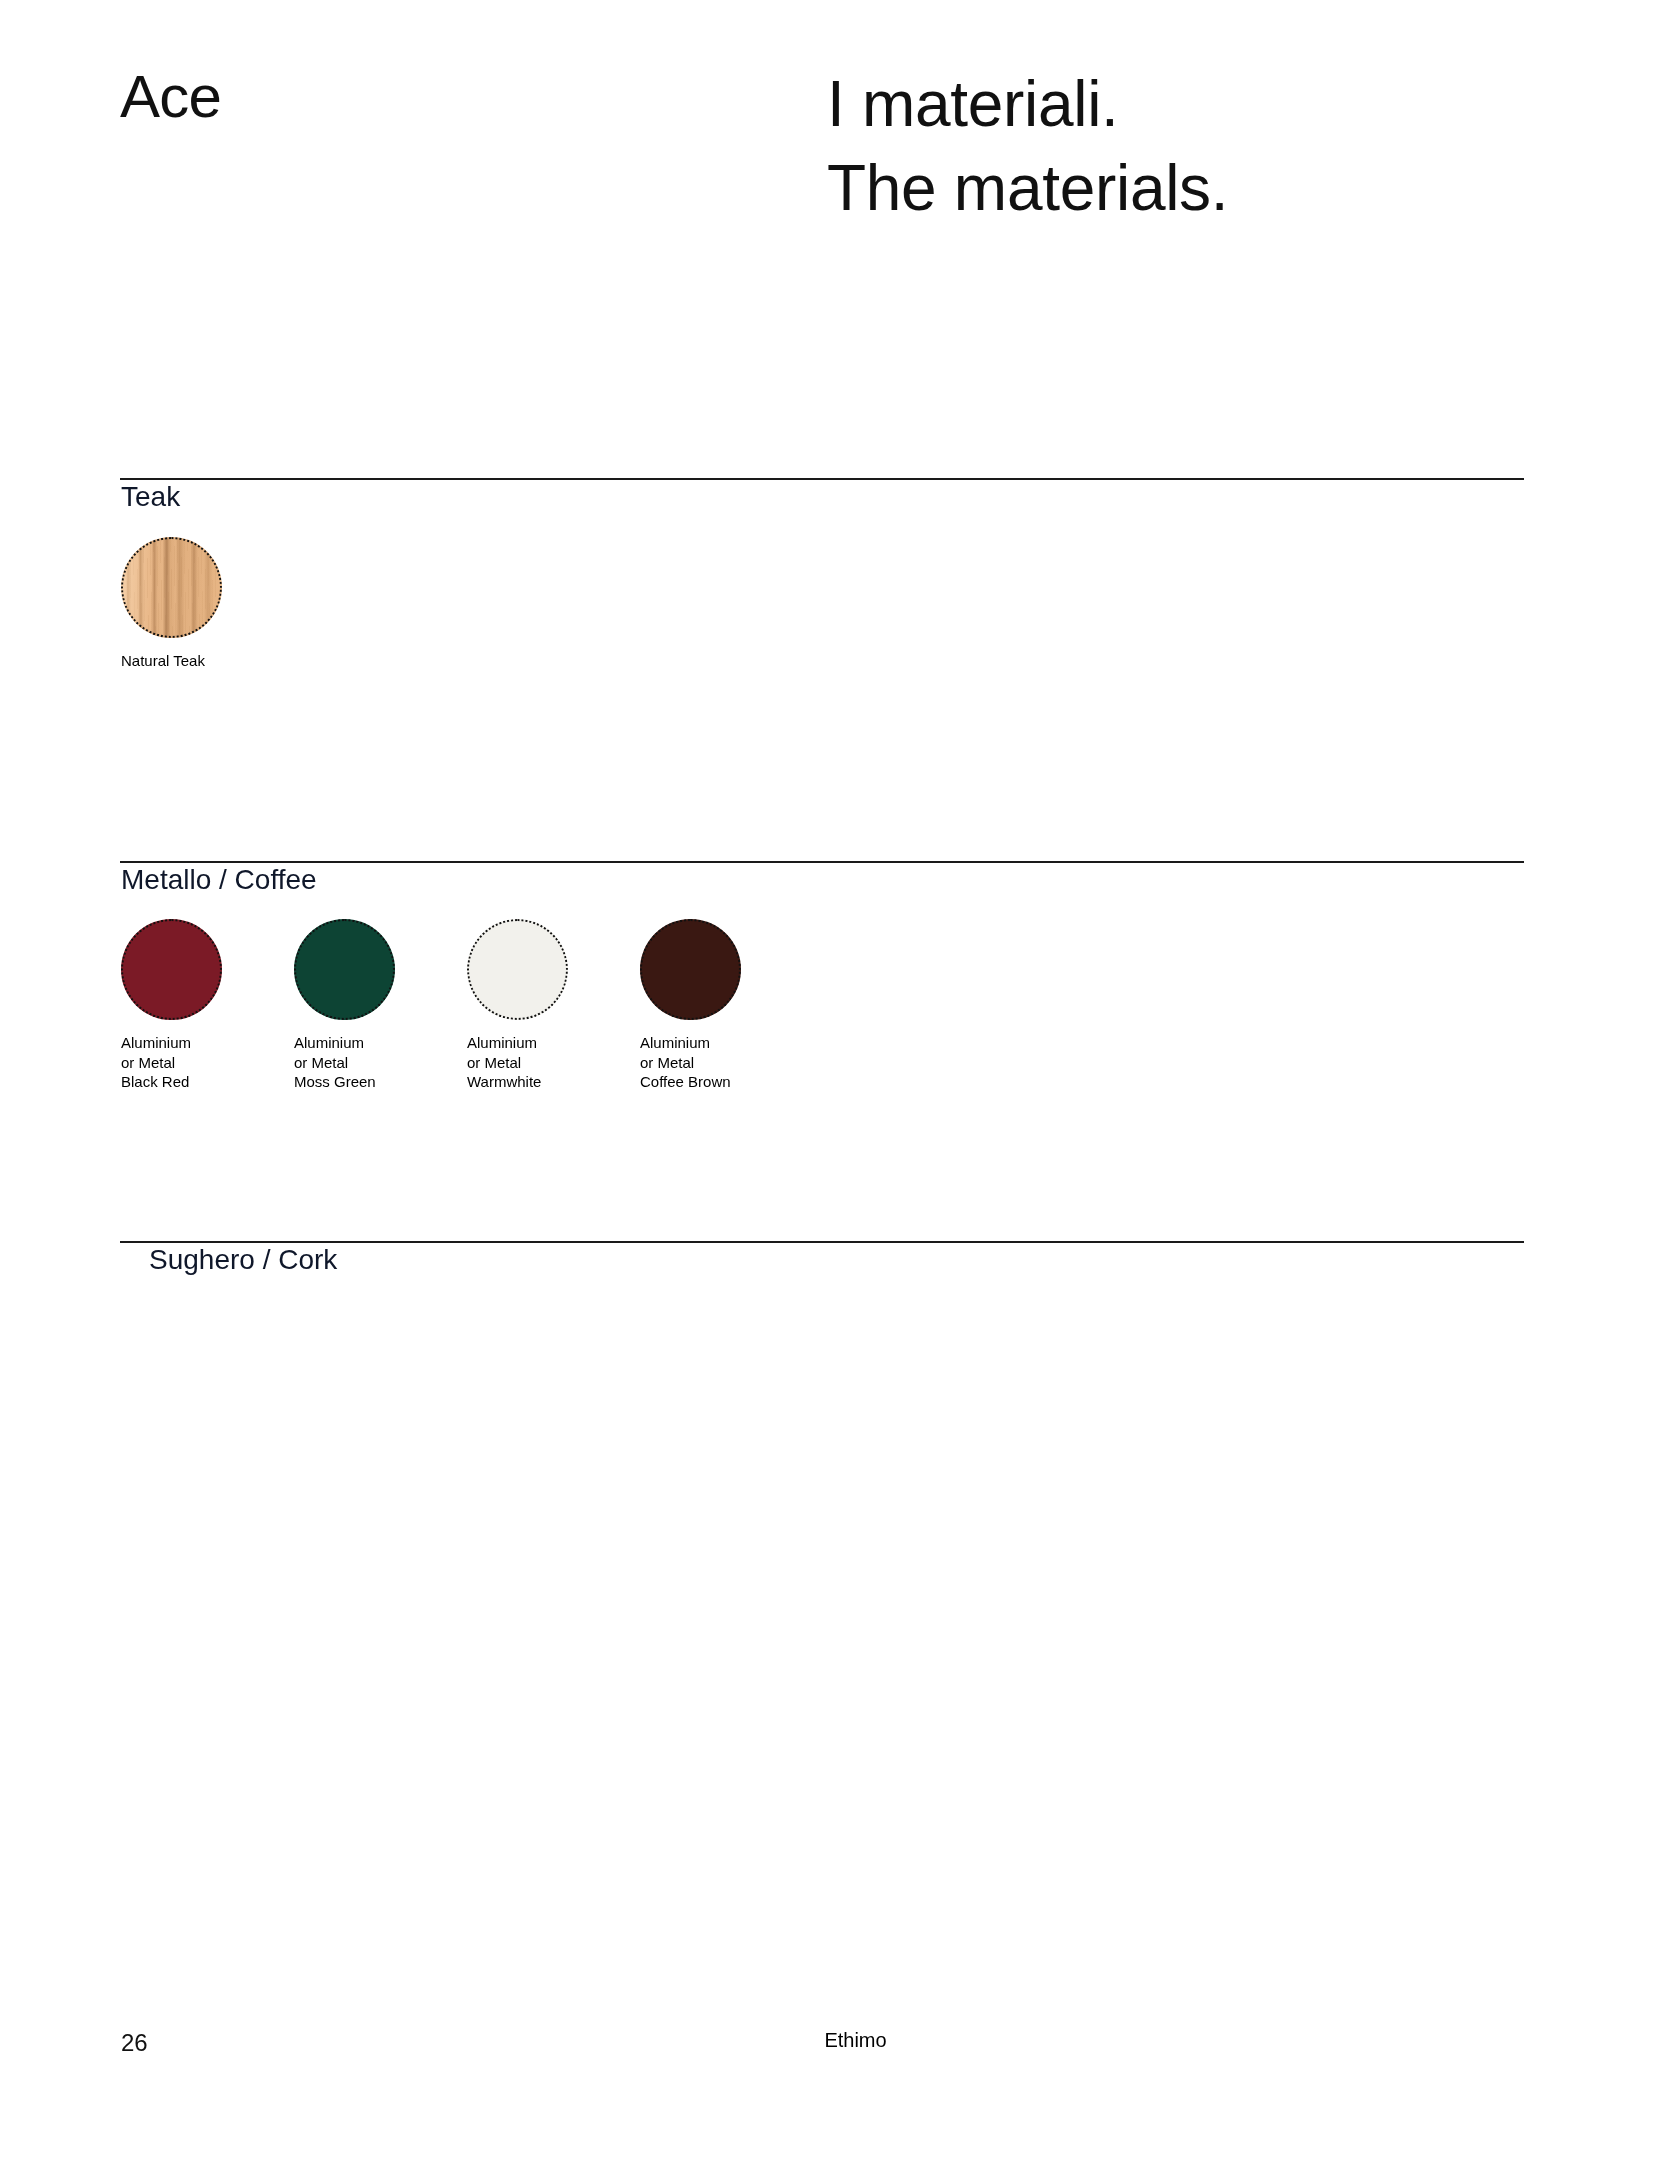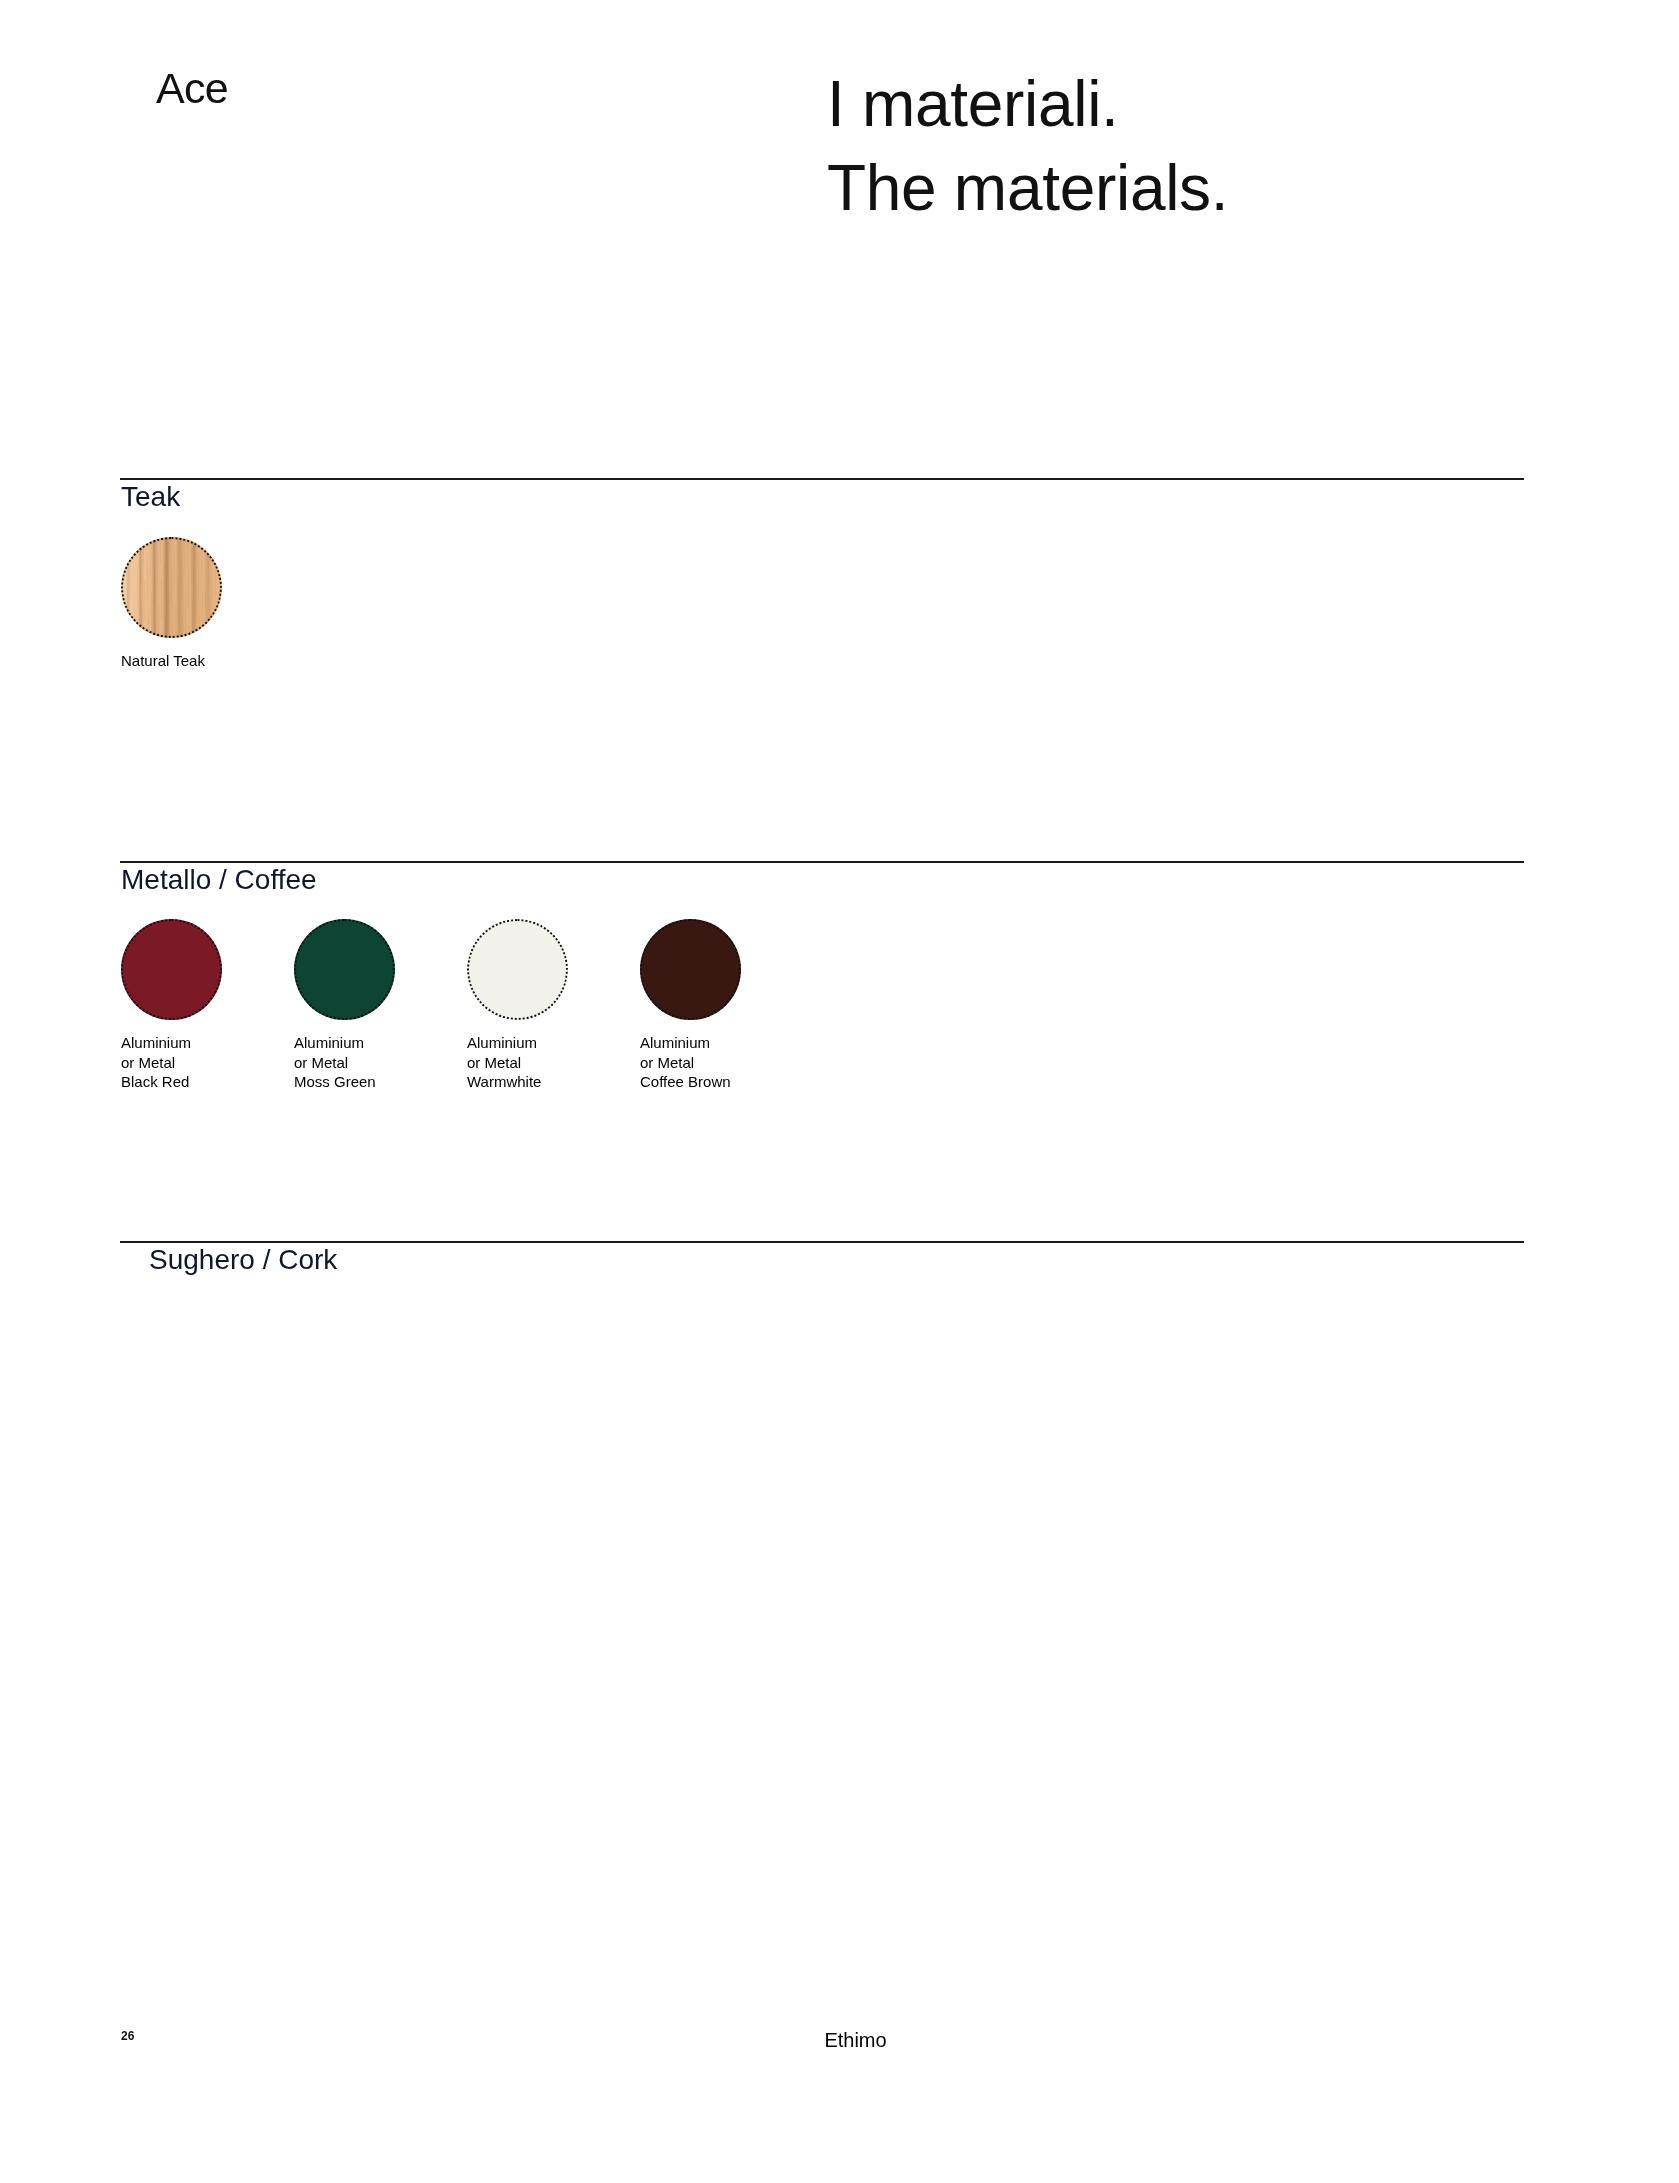--- a/index.html
+++ b/index.html
@@ -12,22 +12,22 @@
     color:#111111;
     -webkit-font-smoothing:antialiased;
   }
 
   .page { position:absolute; inset:0; }
 
   
   .header { position:absolute; left:120px; top:54px; width:1404px; height:175px; }
   .product-title {
     position:absolute; left:0; top:13.4px;
-    font-size:43px; font-weight:300; letter-spacing:-0.7px;
-    line-height:1.0; color:#111;margin-left:36px;
+    font-size:60px; font-weight:300; letter-spacing:-0.7px;
+    line-height:1.0; color:#111;
   }
   .section-heading-block {
     position:absolute; left:707px; top:9.4px;
     font-size:64px; font-weight:300; letter-spacing:-0.3px;
     line-height:1.30; color:#111;
   }
   .section-heading-block .line { display:block; white-space:nowrap; }
 
   
   .rule {
@@ -123,21 +123,21 @@
       radial-gradient(circle at 56% 26%, #1c1b16 0 6px, rgba(0,0,0,0) 6.7px),
       radial-gradient(circle at 30% 56%, #18170f 0 5.4px, rgba(0,0,0,0) 6px),
       radial-gradient(circle at 80% 40%, #191811 0 4.7px, rgba(0,0,0,0) 5.4px),
       linear-gradient(140deg, #3a3929 0%, #2a2a1f 50%, #35342a 100%);
   }
 
   
   .footer { position:absolute; left:0; top:2029px; width:1679px; height:40px; }
   .footer-page {
     position:absolute; left:121px; top:0;
-    font-size:12px; font-weight:700; color:#111;
+    font-size:24px; font-weight:400; color:#111;
   }
   .footer-brand {
     position:absolute; left:16px; top:0; width:1679px;
     text-align:center;
     font-size:20px; font-weight:400; color:#000000;
   }
 </style>
 </head>
 <body>
 

